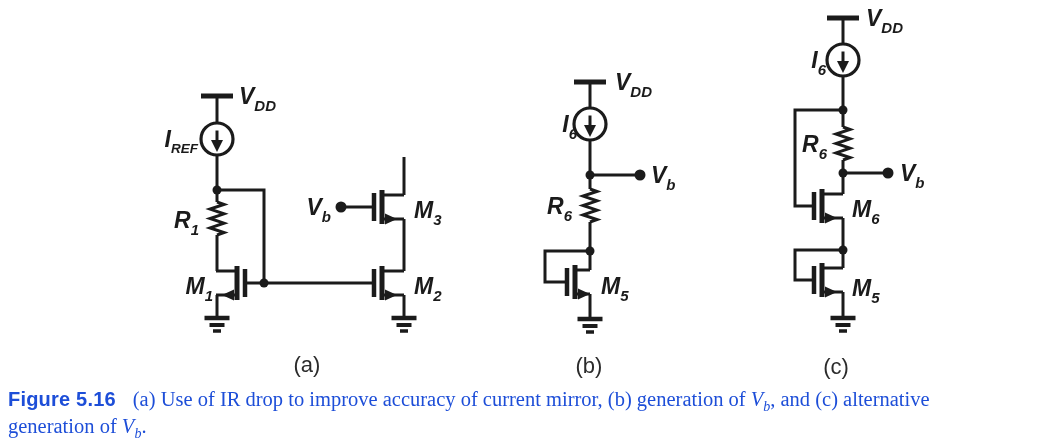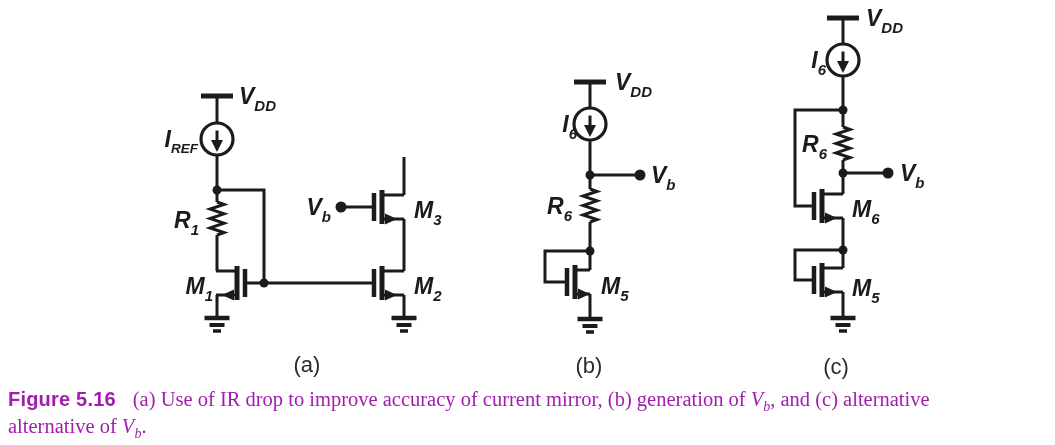--- a/index.html
+++ b/index.html
@@ -22,21 +22,21 @@
   
   text.lbl{font-family:"Liberation Sans",sans-serif;font-style:italic;font-weight:700;
            font-size:23px;fill:#1b1b1b;}
   tspan.sub{font-size:15px;}
   tspan.subsm{font-size:13.5px;}
   text.tag{font-family:"Liberation Sans",sans-serif;font-weight:400;font-size:22px;
            fill:#2b2b2b;text-anchor:middle;font-style:normal;}
   .end{text-anchor:end;}
 
   
-  .caption{position:absolute;left:8px;top:386px;width:1045px;color:#a21caf;
+  .caption{position:absolute;left:8px;top:386px;width:1045px;color:#1d4ed8;
            font-family:"Liberation Serif",serif;font-size:20.5px;line-height:27px;}
   .cap-line{white-space:nowrap;}
   .figlabel{font-family:"Liberation Sans",sans-serif;font-weight:700;font-style:normal;
             font-size:20px;margin-right:17px;letter-spacing:0.2px;}
   .var i{font-style:italic;}
   .var sub{font-style:italic;font-size:14px;line-height:0;}
 </style>
 </head>
 <body>
 
@@ -237,17 +237,17 @@
     <text class="lbl" x="852" y="296"><tspan>M</tspan><tspan class="sub" dy="7">5</tspan></text>
     <text class="tag" x="836" y="374">(c)</text>
   </g>
 </svg>
 
   <div class="caption">
     <div class="cap-line">
       <span class="figlabel">Figure 5.16</span><span>(a) Use of IR drop to improve accuracy of current mirror, (b) generation of </span><span class="var"><i>V</i><sub>b</sub></span><span>, and (c) alternative</span>
     </div>
     <div class="cap-line">
-      <span>alternative of </span><span class="var"><i>V</i><sub>b</sub></span><span>.</span>
+      <span>generation of </span><span class="var"><i>V</i><sub>b</sub></span><span>.</span>
     </div>
   </div>
 
 </div>
 
 </body></html>

